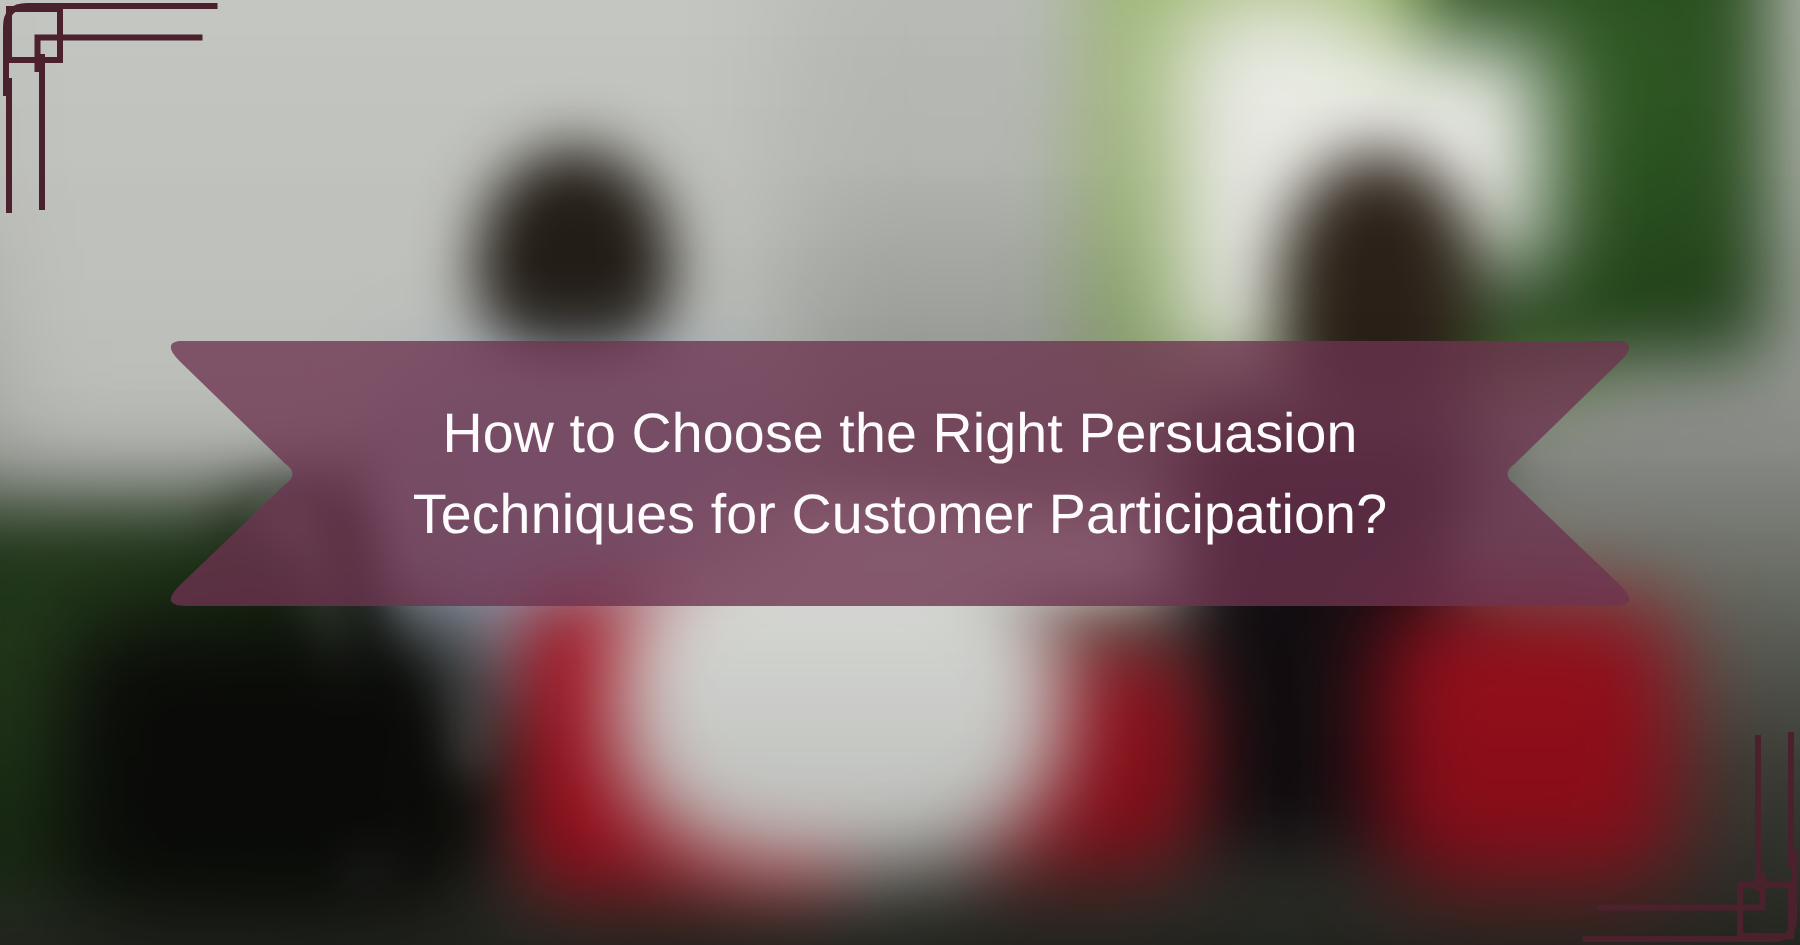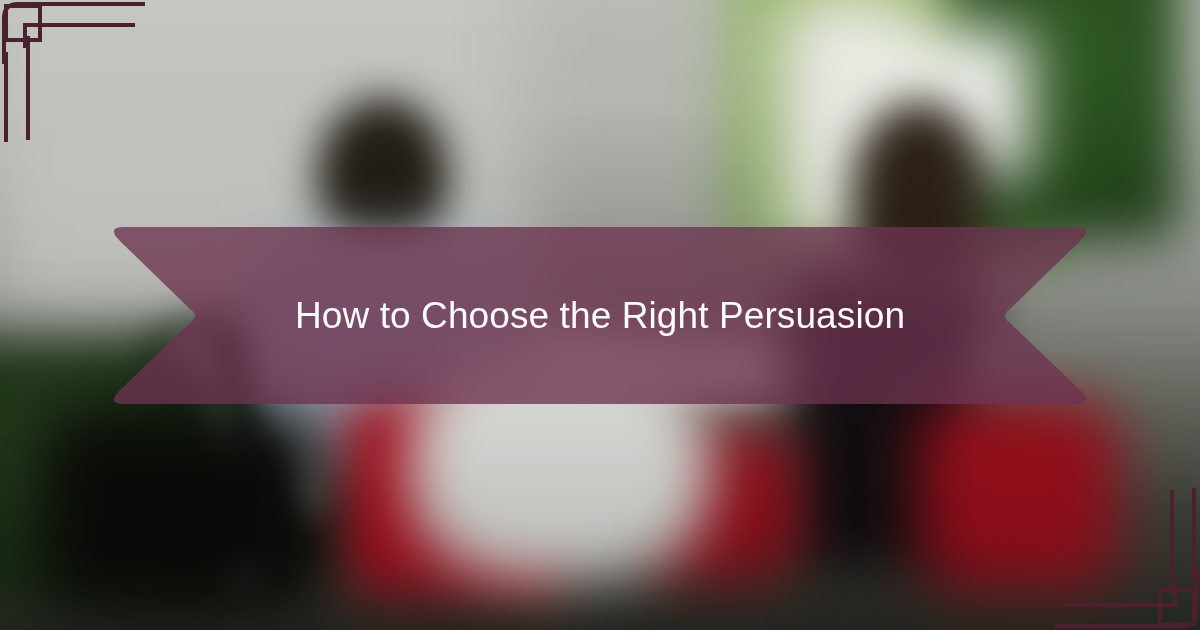--- a/index.html
+++ b/index.html
@@ -258,17 +258,18 @@
       <path d="M 6 52 L 6 142"></path>
       <path d="M 28 36 L 28 140"></path>
     </g>
   </svg>
 
   <div class="banner">
     <div class="banner-shape"></div>
     <div class="banner-inner">
       <div class="banner-title">
         <span style="display: block;">How to Choose the Right Persuasion</span>
+        <span style="display: block;">Techniques for Customer Participation?</span>
       </div>
     </div>
   </div>
 
 </div>
 
 </body></html>

